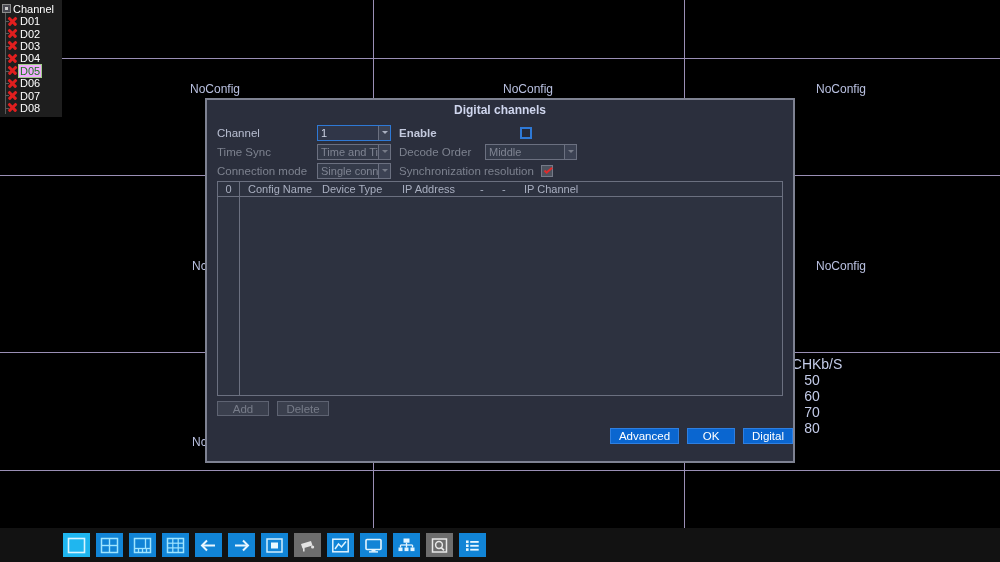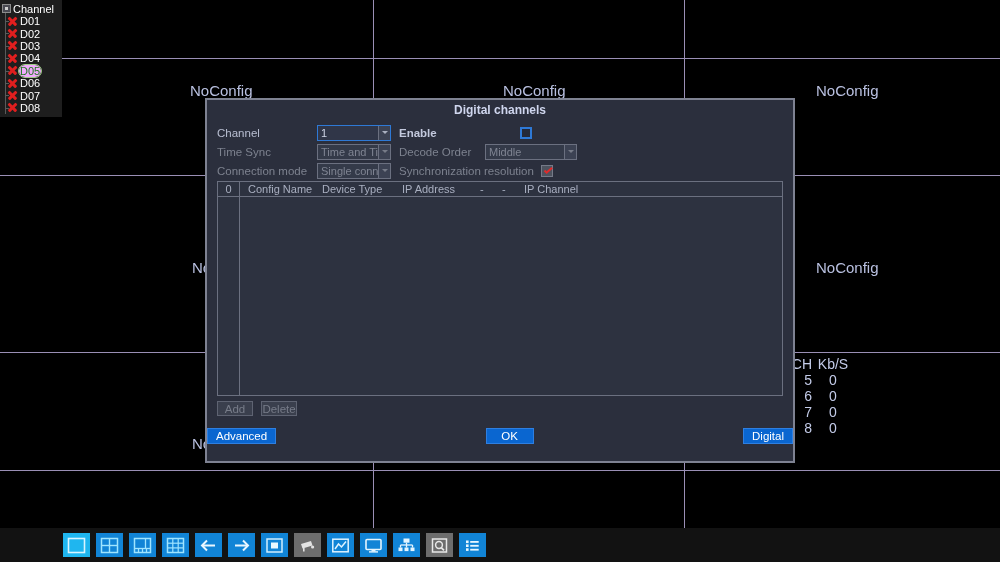--- a/index.html
+++ b/index.html
@@ -12,21 +12,21 @@
   #app { position: relative; width: 1000px; height: 562px; background: #000; }
 
   
   #video-grid { position: absolute; inset: 0 0 34px 0; background: #000; }
   .grid-line { position: absolute; background: #9a8fb5; }
   .grid-line.v { width: 1px; top: 0; bottom: 0; }
   .grid-line.h { height: 1px; left: 0; right: 0; }
   .noconfig {
     position: absolute;
     color: #b9c0e0;
-    font-size: 15px;
+    font-size: 12px;
     white-space: nowrap;
   }
 
   
   #channel-tree {
     position: absolute; left: 0; top: 0;
     width: 62px;
     background: #1e1e1e;
     padding: 2px 0 3px 0;
     z-index: 6;
@@ -73,32 +73,31 @@
     content: ""; position: absolute;
     left: 0; top: 4px; width: 11px; height: 2.6px;
     background: #e01f1f; border-radius: 1px;
   }
   .x-mark::before { transform: rotate(45deg); }
   .x-mark::after  { transform: rotate(-45deg); }
   .tree-label { line-height: 12px; padding: 0 1px; }
   .tree-item.selected .tree-label {
     background: #f0abfc; color: #1d7a1d;
     outline: 1px solid #9fce88;
-    border-radius: 6px;
   }
 
   
   #bitrate-overlay {
     position: absolute; left: 790px; top: 356px;
     color: #c3cbe8; font-size: 11px; z-index: 3;
   }
   #bitrate-overlay table { border-collapse: collapse; }
   #bitrate-overlay td { padding: 0 0 0 0; height: 12.6px; font-size: 14px; }
   .bo-ch { width: 22px; text-align: right; }
-  .bo-kb { width: 42px; text-align: center; }
+  .bo-kb { width: 42px; text-align: left; }
 
   
   #dialog {
     position: absolute; left: 205px; top: 98px;
     width: 590px; height: 365px;
     background: #2b2f3d;
     border: 2px solid #7e8292;
     z-index: 20;
   }
   #dialog-title {
@@ -206,30 +205,30 @@
   .lb-main { flex: 1; }
 
   
   .btn-row-small { padding: 5px 10px 0 10px; display: flex; gap: 8px; }
   .btn {
     font-size: 11.5px; text-align: center;
     line-height: 15px; height: 15px;
     cursor: default; white-space: nowrap;
   }
   .btn.gray {
-    width: 36px; background: #3a3f4d;
+    width: 52px; background: #3a3f4d;
     border: 1px solid #5e6372; color: #777c89;
   }
   .btn.blue {
     background: #0a66d0; color: #fff;
     border: 1px solid #2f7fe0;
     padding: 0 8px; height: 16px; line-height: 15px;
   }
   .btn-row-main {
-    display: flex; justify-content: space-between; gap: 8px;
+    display: flex; justify-content: flex-end; gap: 8px;
     margin-top: 12px;
   }
 
   
   #taskbar {
     position: absolute; left: 0; right: 0; bottom: 0;
     height: 34px; background: #121212;
     display: flex; align-items: center; padding-left: 63px; gap: 6px;
     z-index: 30;
   }

